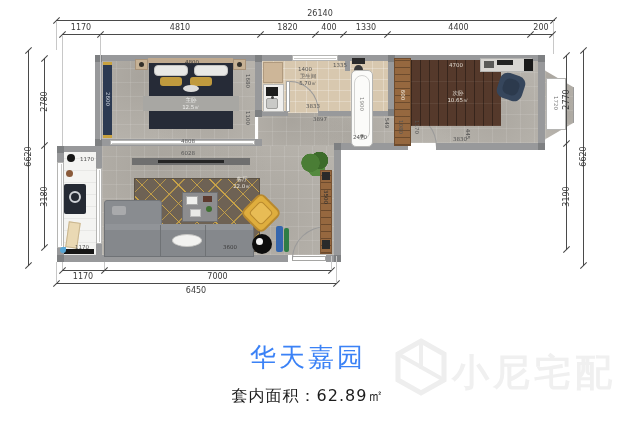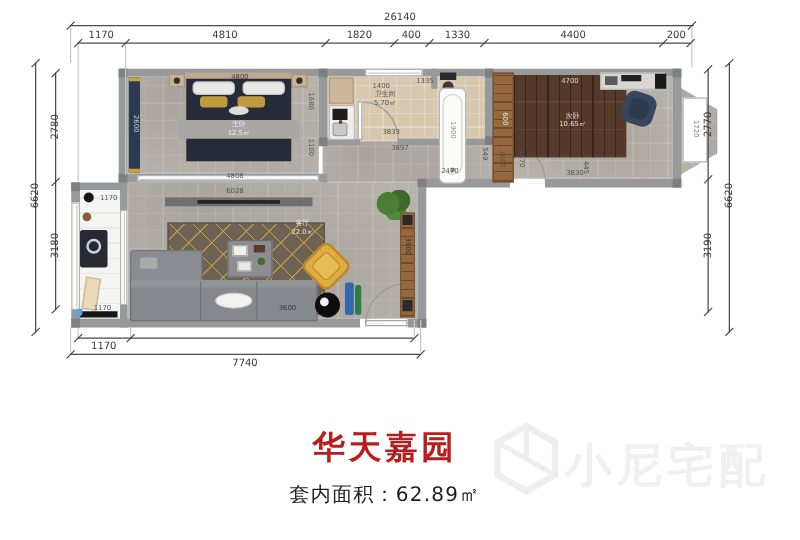--- a/index.html
+++ b/index.html
@@ -39,21 +39,21 @@
   .ext{background:#c8c8c8;}
   .tk{position:absolute;width:9px;height:1px;background:#444;transform:rotate(-45deg);}
   .dlab{position:absolute;font-size:8px;color:#3a3a3a;text-align:center;white-space:nowrap;}
   .vd{position:absolute;width:44px;text-align:center;transform:rotate(-90deg);
       font-size:8px;color:#3a3a3a;white-space:nowrap;}
   .idim{position:absolute;font-size:5.5px;color:#555;text-align:center;white-space:nowrap;}
   .rv{position:absolute;width:30px;text-align:center;transform:rotate(90deg);
       font-size:5.5px;color:#555;white-space:nowrap;}
   .rlab{position:absolute;text-align:center;font-size:5.5px;line-height:6.5px;white-space:nowrap;}
   
-  .title{position:absolute;font-weight:bold;font-size:26px;letter-spacing:3px;color:#b91c1c;
+  .title{position:absolute;font-weight:normal;font-size:26px;letter-spacing:3px;color:#3b82f6;
          text-align:center;}
   .areatxt{position:absolute;font-size:16px;color:#1c1c1c;text-align:center;letter-spacing:1px;}
   .wmtxt{position:absolute;font-size:37px;font-weight:bold;color:#f0f0f0;letter-spacing:4px;}
 </style>
 </head>
 <body>
 
 <div id="canvas">
 
   <div class="abs tile" style="left:102px;top:61px;width:153px;height:78px;"></div>
@@ -303,25 +303,26 @@
   <div class="abs dline" style="left:583px;top:50px;width:1px;height:216px;"></div>
   <div class="tk" style="left:579px;top:50px;"></div>
     <div class="tk" style="left:579px;top:265px;"></div>
   <div class="vd" style="left:561px;top:152px;">6620</div>
 
   <div class="abs dline" style="left:62px;top:270px;width:269px;height:1px;"></div>
   <div class="tk" style="left:58px;top:270px;"></div>
     <div class="tk" style="left:100px;top:270px;"></div>
     <div class="tk" style="left:327px;top:270px;"></div>
   <div class="dlab" style="left:62px;top:272px;width:42px;">1170</div>
+  <div class="dlab" style="left:104px;top:272px;width:227px;">7000</div>
 
   <div class="abs dline" style="left:56px;top:283px;width:280px;height:1px;"></div>
   <div class="tk" style="left:52px;top:283px;"></div>
     <div class="tk" style="left:332px;top:283px;"></div>
-  <div class="dlab" style="left:56px;top:286px;width:280px;">7740</div>
+  <div class="dlab" style="left:56px;top:286px;width:280px;">6450</div>
 
   <div class="title" style="left:178px;top:340px;width:260px;">华天嘉园</div>
   <div class="areatxt" style="left:178px;top:386px;width:260px;">套内面积：62.89㎡</div>
 
   <svg class="abs" style="left:392px;top:338px;" width="58" height="58" viewBox="0 0 58 58">
     <polygon points="29,3 52,16 52,42 29,55 6,42 6,16" fill="none" stroke="#eeeeee" stroke-width="5"></polygon>
     <polyline points="29,3 29,29 52,42" fill="none" stroke="#eeeeee" stroke-width="4"></polyline>
     <polyline points="6,16 29,29" fill="none" stroke="#eeeeee" stroke-width="4"></polyline>
   </svg>
   <div class="wmtxt" style="left:452px;top:348px;">小尼宅配</div>

